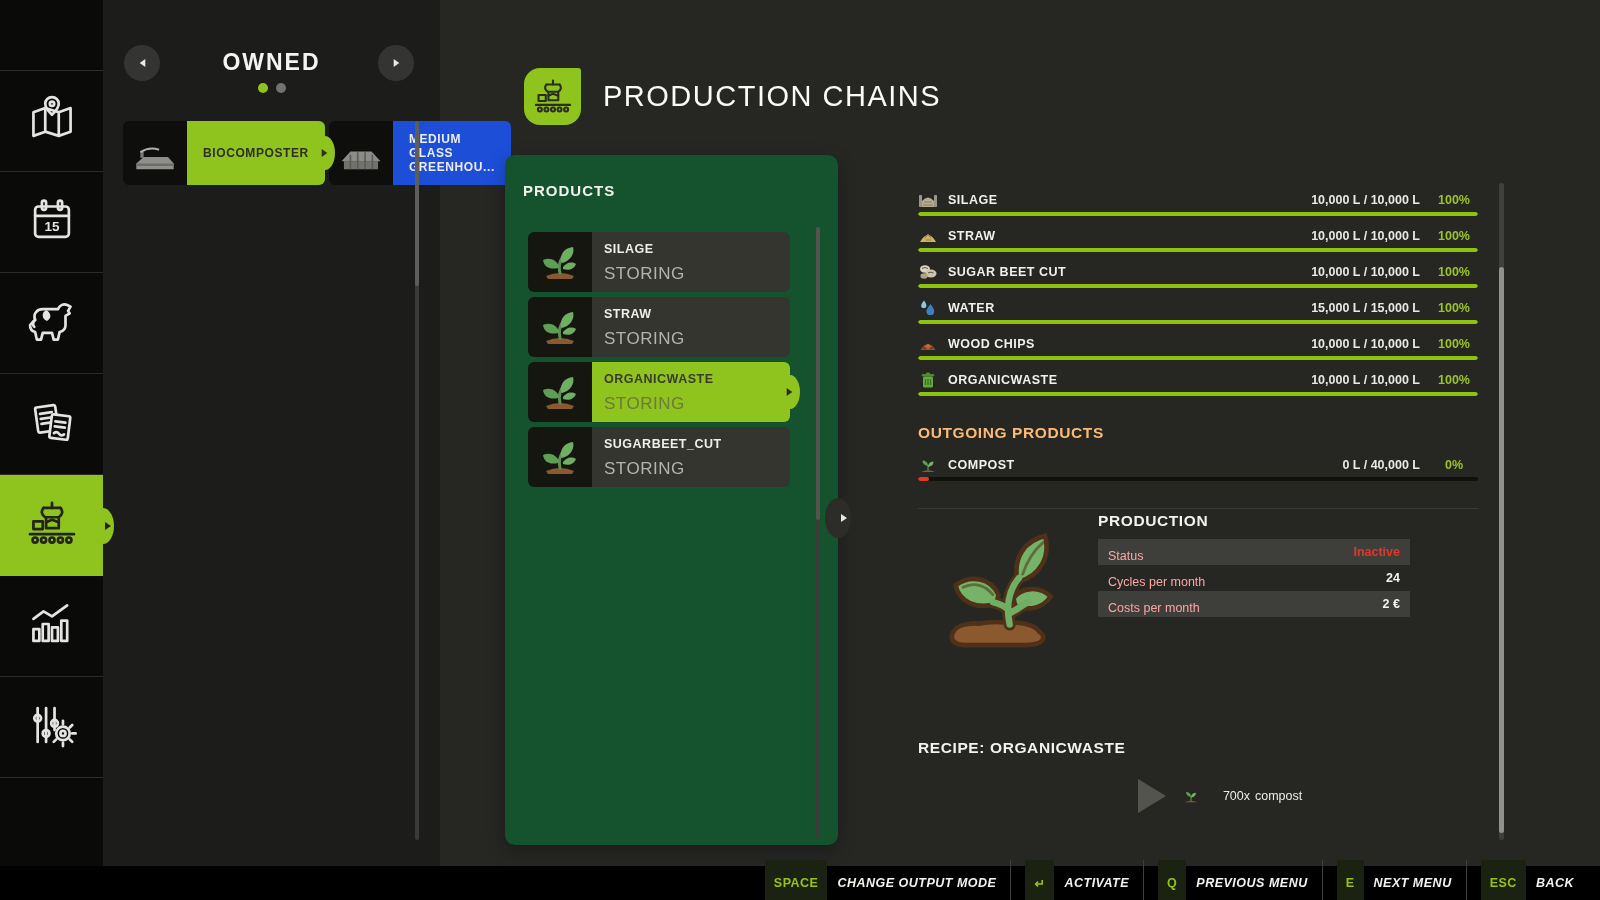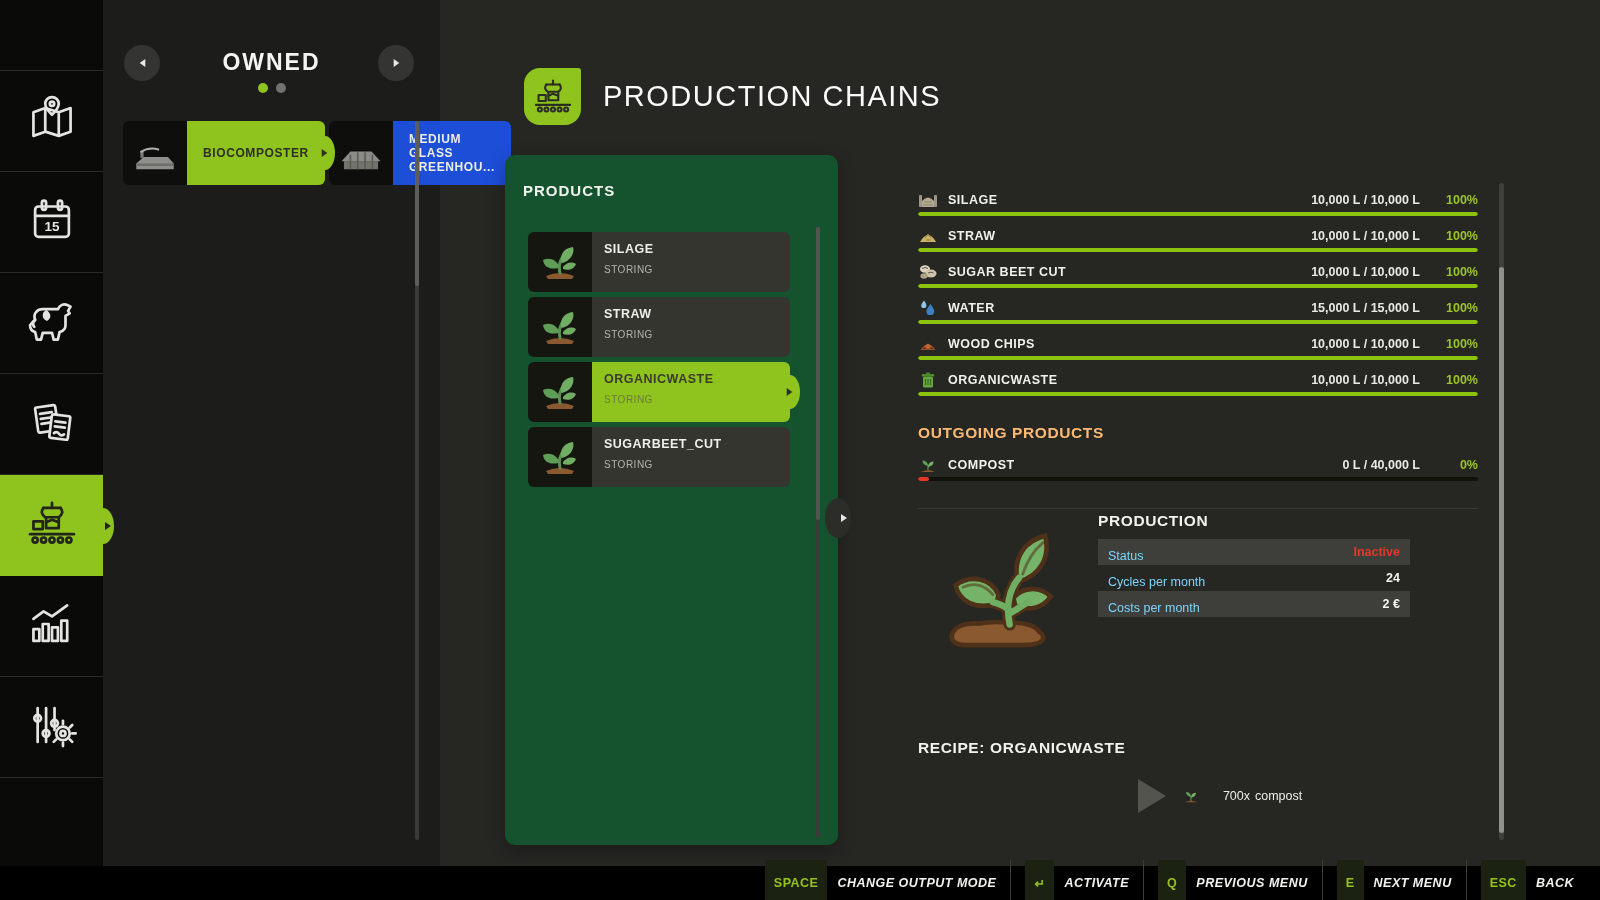--- a/index.html
+++ b/index.html
@@ -52,52 +52,52 @@
   .page-title { font-size:29px; font-weight:400; letter-spacing:1.5px; color:#fafaf8; }
 
   .products-panel { position:absolute; left:65px; top:155px; width:333px; height:690px; background:#14532d; border-radius:10px; box-shadow:0 6px 18px rgba(0,0,0,.28); }
   .products-title { position:absolute; left:18px; top:27px; font-size:15px; font-weight:bold; letter-spacing:1px; color:#f2f2ef; }
   .product-list { position:absolute; left:23px; top:77px; width:262px; display:flex; flex-direction:column; gap:5px; }
   .product-item { height:60px; display:flex; cursor:pointer; }
   .product-item .thumb-box { background:#15160f; }
   .product-item .thumb-box svg { width:40px; height:40px; }
   .product-label { flex:1; background:#34352f; border-radius:0 6px 6px 0; padding:10px 12px 0; position:relative; z-index:0; }
   .p-name { display:block; font-size:12.5px; font-weight:bold; color:#eeeeea; letter-spacing:.5px; margin-bottom:8px; }
-  .p-status { display:block; font-size:10px; color:#b4b4ac; letter-spacing:.5px; }
+  .p-status { display:block; font-size:17px; color:#b4b4ac; letter-spacing:.5px; }
   .product-item.selected .product-label { background:var(--accent,#8fc31d); }
   .product-item.selected .p-name { color:#3a3b2b; }
   .product-item.selected .p-status { color:#6d7a39; }
   .panel-scroll { left:311px; top:72px; width:4px; height:611px; background:#3b3c37; }
   .panel-scroll .sthumb { width:4px; height:293px; background:#53544d; border-radius:2px; }
   .panel-bump { position:absolute; right:-13px; top:343px; width:26px; height:40px; background:#2c2d29; border-radius:50%; display:flex; align-items:center; justify-content:flex-end; padding-right:4px; color:#e8e8e6; cursor:pointer; }
   .panel-bump .tri-r { border-width:4px 0 4px 6px; }
 
   
   .detail { position:absolute; inset:0; }
   .storage-list { position:absolute; left:478px; top:188px; width:560px; }
   .storage-list.outgoing { top:453px; }
   .storage-row { margin-bottom:8px; }
   .s-line { height:24px; display:flex; align-items:center; gap:10px; }
   .s-icon { width:20px; height:20px; flex:none; }
   .s-icon svg { width:20px; height:20px; }
   .s-name { font-size:12.5px; font-weight:bold; color:#f0f0ec; letter-spacing:.5px; flex:1; }
   .s-amount { font-size:12.5px; font-weight:bold; color:#e9e9e5; }
-  .s-percent { font-size:12.5px; font-weight:bold; color:var(--percent,#9cc32a); width:48px; text-align:right; }
+  .s-percent { font-size:12.5px; font-weight:bold; color:var(--percent,#9cc32a); width:48px; text-align:center; }
   .s-bar { height:4px; background:#101109; border-radius:2px; overflow:hidden; }
   .bar-fill { height:100%; background:var(--bar,#8dc30f); border-radius:2px; }
   .storage-row.empty-red .bar-fill { background:var(--red,#e2382a); }
   .outgoing-title { position:absolute; left:478px; top:424px; font-size:15.5px; font-weight:bold; letter-spacing:.6px; color:#fdba74; }
   .section-divider { position:absolute; left:478px; top:508px; width:560px; border:none; border-top:1px solid #393a36; }
 
   .big-seedling { position:absolute; left:495px; top:520px; width:140px; height:135px; }
   .prod-title { position:absolute; left:658px; top:512px; font-size:15.5px; font-weight:bold; letter-spacing:.6px; color:#f2f2ee; }
   .prod-table { position:absolute; left:658px; top:539px; width:312px; }
   .prod-row { height:26px; display:flex; align-items:center; padding:0 10px; font-size:12.5px; }
   .prod-row:nth-child(odd) { background:#3e3f3b; }
-  .pr-label { flex:1; color:#7dd3fc;margin-top:8px; }
+  .pr-label { flex:1; color:#fca5a5;margin-top:8px; }
   .pr-value { font-weight:bold; color:#f4f4f0; }
   .pr-value.red { color:var(--red,#e2382a); }
 
   .recipe-title { position:absolute; left:478px; top:739px; font-size:15.5px; font-weight:bold; letter-spacing:.6px; color:#f2f2ee; }
   .recipe-inputs { position:absolute; left:478px; top:771px; display:flex; flex-direction:column; gap:9px; }
   .recipe-outputs { position:absolute; left:742px; top:786px; }
   .recipe-item { display:flex; align-items:center; height:20px; }
   .r-icon { width:18px; height:18px; margin-right:4px; }
   .r-icon svg { width:18px; height:18px; }
   .r-qty { width:46px; text-align:right; font-size:12.5px; color:#ecece8; margin-right:5px; }

